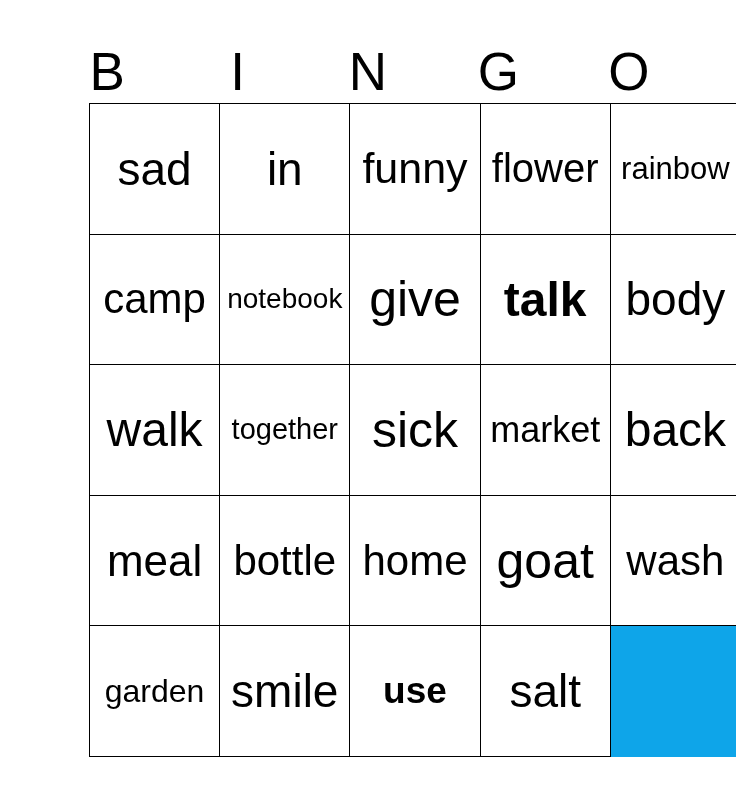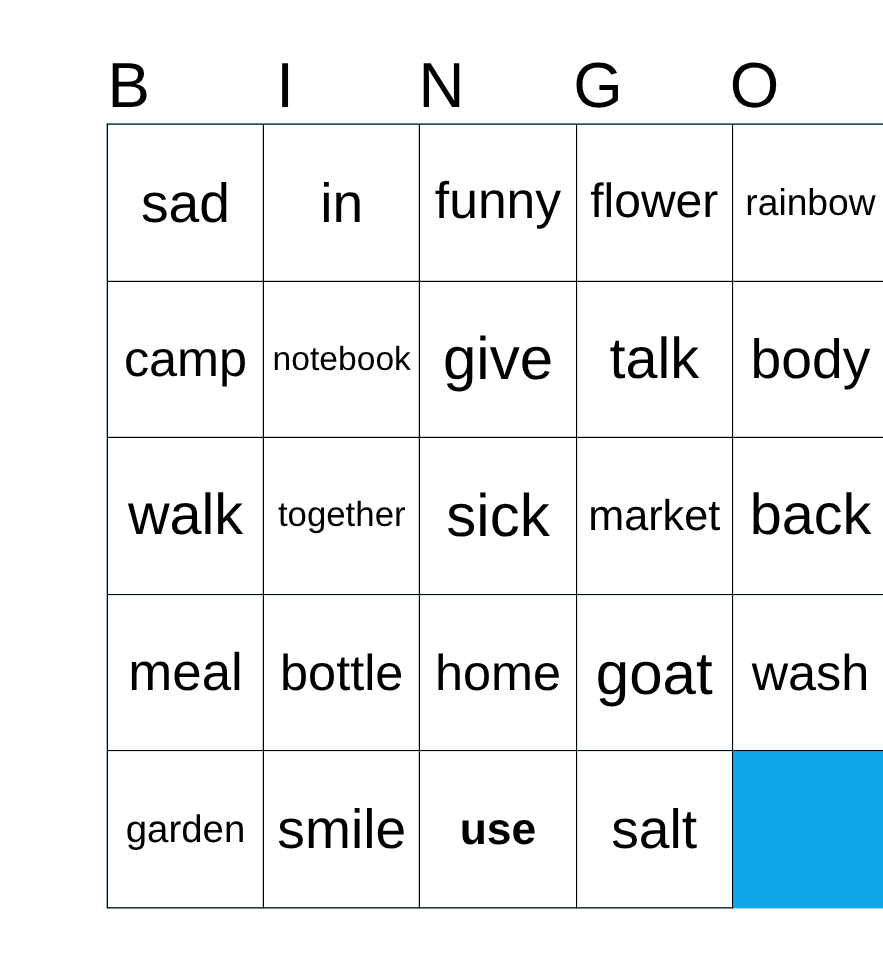--- a/index.html
+++ b/index.html
@@ -73,21 +73,21 @@
 
 <div class="bingo-grid">
   <div class="cell" style="font-size: 46px;">sad</div>
   <div class="cell" style="font-size: 46px;">in</div>
   <div class="cell" style="font-size: 43px;">funny</div>
   <div class="cell" style="font-size: 40px;">flower</div>
   <div class="cell" style="font-size: 31px; text-align: right;">rainbow</div>
   <div class="cell" style="font-size: 42px;">camp</div>
   <div class="cell" style="font-size: 28px;">notebook</div>
   <div class="cell" style="font-size: 50px;">give</div>
-  <div class="cell" style="font-size: 48px;">talk</div>
+  <div class="cell" style="font-size: 48px; font-weight: bold;">talk</div>
   <div class="cell" style="font-size: 46px;">body</div>
   <div class="cell" style="font-size: 48px;">walk</div>
   <div class="cell" style="font-size: 29px;">together</div>
   <div class="cell" style="font-size: 50px;">sick</div>
   <div class="cell" style="font-size: 36px;">market</div>
   <div class="cell" style="font-size: 48px;">back</div>
   <div class="cell" style="font-size: 44px;">meal</div>
   <div class="cell" style="font-size: 42px;">bottle</div>
   <div class="cell" style="font-size: 42px;">home</div>
   <div class="cell" style="font-size: 50px;">goat</div>

